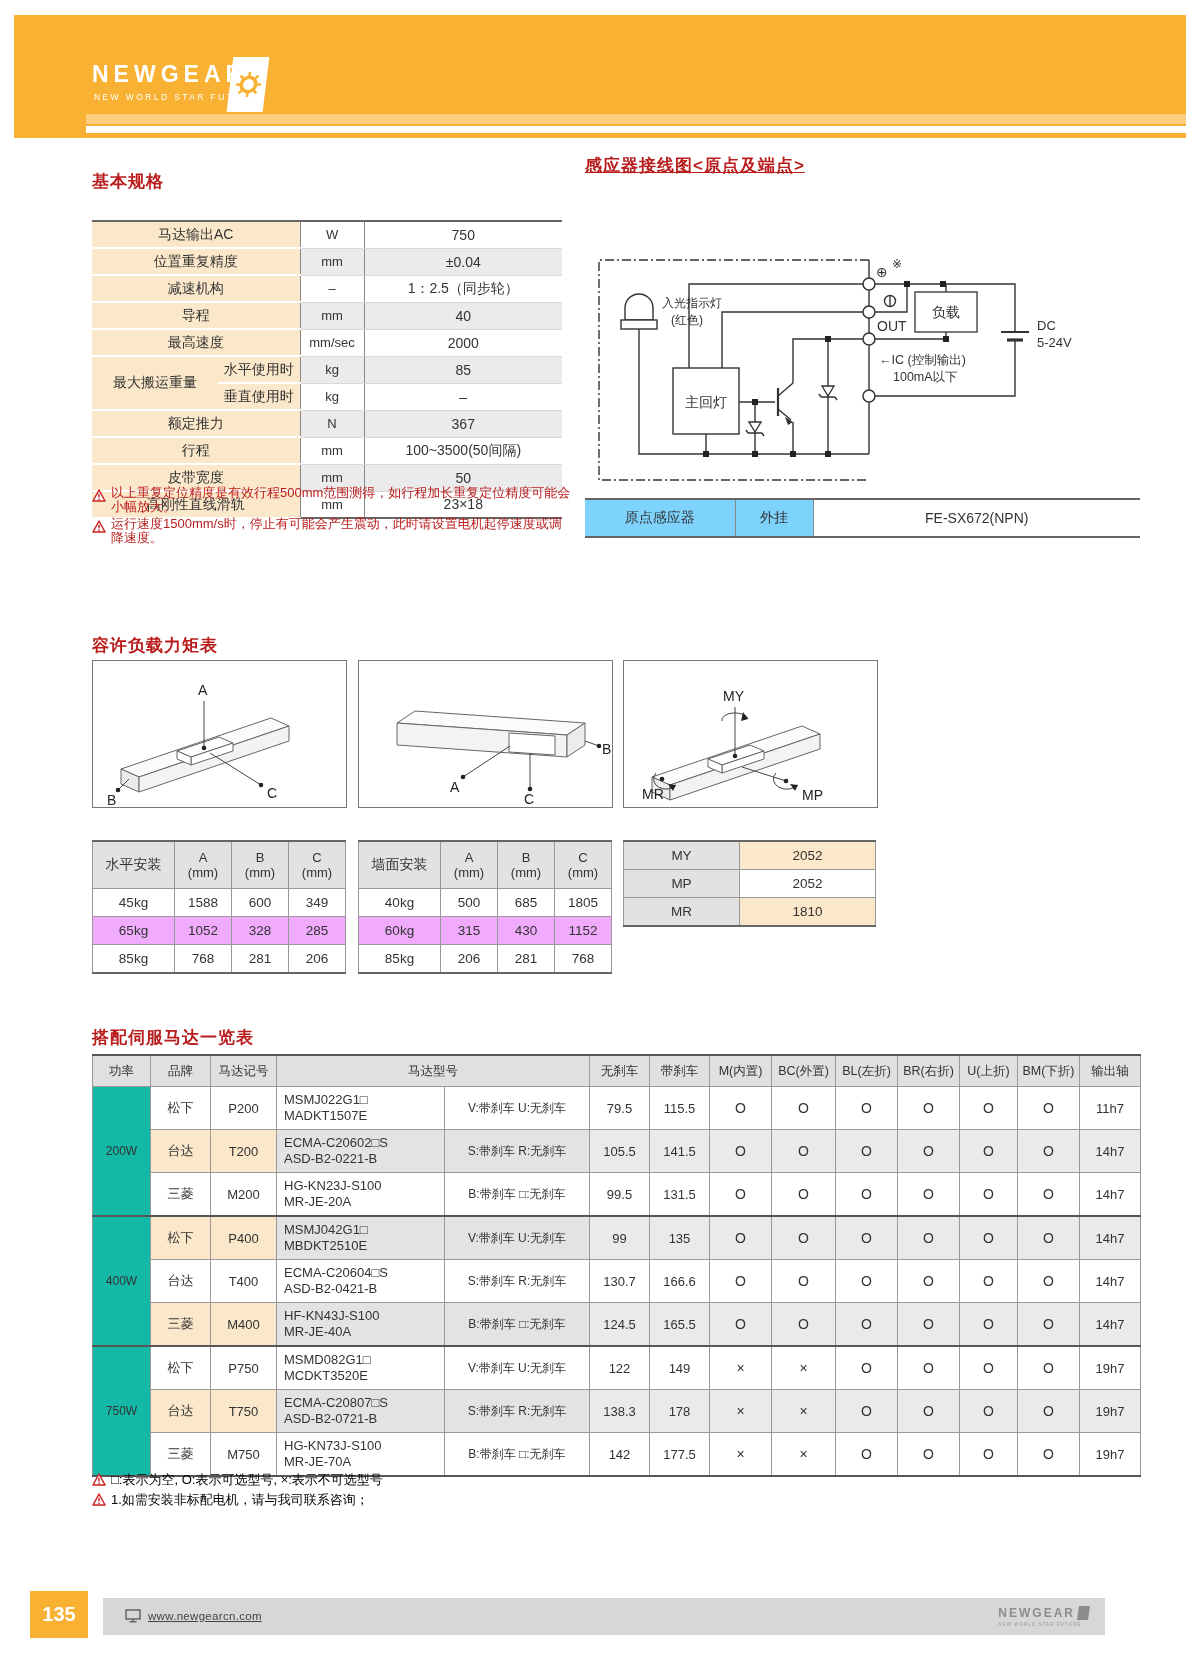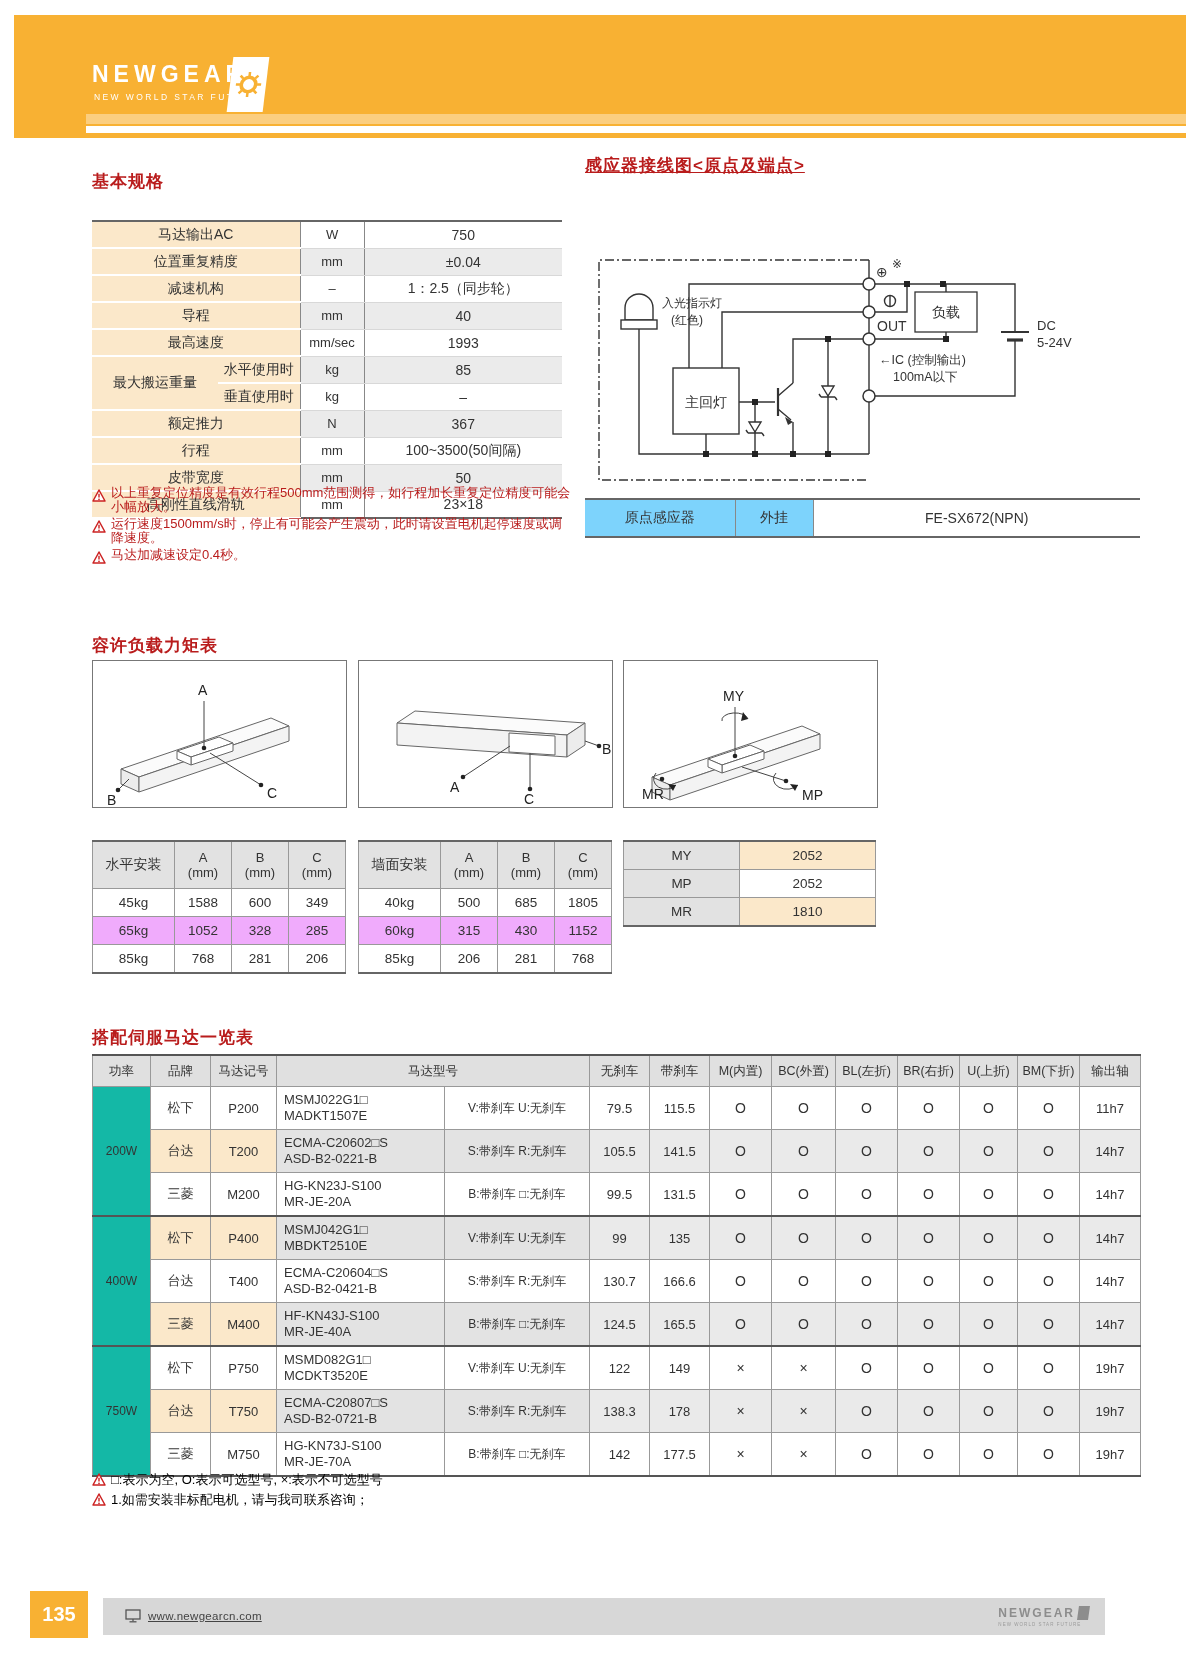--- a/index.html
+++ b/index.html
@@ -137,21 +137,21 @@
           <td class="val">1：2.5（同步轮）</td>
         </tr>
         <tr class="alt">
           <td class="lbl" colspan="2">导程</td>
           <td class="unit">mm</td>
           <td class="val">40</td>
         </tr>
         <tr>
           <td class="lbl" colspan="2">最高速度</td>
           <td class="unit">mm/sec</td>
-          <td class="val">1993</td>
+          <td class="val">2000</td>
         </tr>
         <tr class="alt">
           <td class="lbl" rowspan="2">最大搬运重量</td>
           <td class="lbl">水平使用时</td>
           <td class="unit">kg</td>
           <td class="val">85</td>
         </tr>
         <tr>
           <td class="lbl">垂直使用时</td>
           <td class="unit">kg</td>
@@ -189,28 +189,20 @@
         </svg>
       <span>以上重复定位精度是有效行程500mm范围测得，如行程加长重复定位精度可能会小幅放大。</span>
     </div>
     <div class="note">
       <svg class="wicon" width="14" height="13" viewBox="0 0 14 13">
           <path d="M7 1 L13 12 L1 12 Z" fill="#fff" stroke="#c22" stroke-width="1.5" stroke-linejoin="round"></path>
           <line x1="7" y1="4.8" x2="7" y2="8.4" stroke="#c22" stroke-width="1.4"></line>
           <circle cx="7" cy="10.3" r="0.85" fill="#c22"></circle>
         </svg>
       <span>运行速度1500mm/s时，停止有可能会产生震动，此时请设置电机起停速度或调降速度。</span>
-    </div>
-    <div class="note">
-      <svg class="wicon" width="14" height="13" viewBox="0 0 14 13">
-          <path d="M7 1 L13 12 L1 12 Z" fill="#fff" stroke="#c22" stroke-width="1.5" stroke-linejoin="round"></path>
-          <line x1="7" y1="4.8" x2="7" y2="8.4" stroke="#c22" stroke-width="1.4"></line>
-          <circle cx="7" cy="10.3" r="0.85" fill="#c22"></circle>
-        </svg>
-      <span>马达加减速设定0.4秒。</span>
     </div>
   </div>
 
   <div class="wire-wrap">
     <svg viewBox="0 0 555 270" width="555" height="270">
       <g stroke="#333" stroke-width="1.4" fill="none">
         <path d="M284,34 H14 V254 H284" stroke-dasharray="9 3 2 3"></path>
         <path d="M284,34 V52 M284,64 V80 M284,92 V107 M284,119 V164 M284,176 V228"></path>
         <path d="M54,103 V228 H284"></path>
         <path d="M40,94 v-12 a14,14 0 0 1 28,0 v12 z" fill="#fff"></path>

